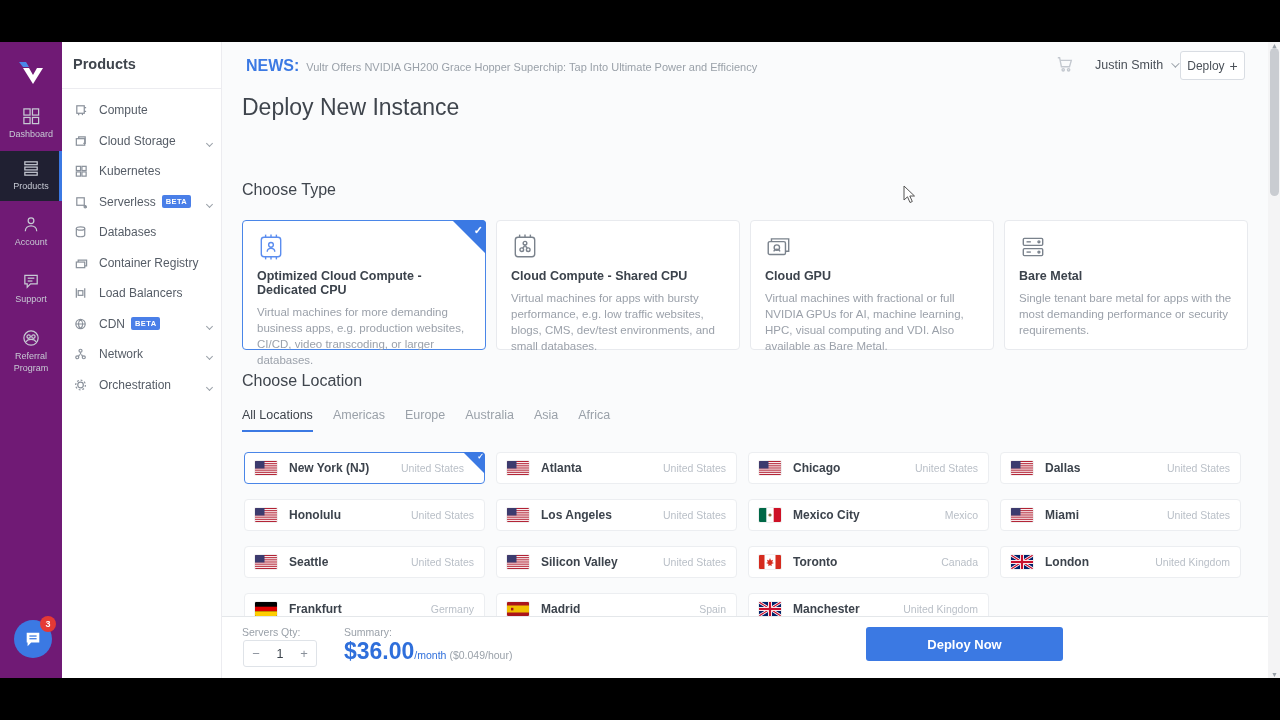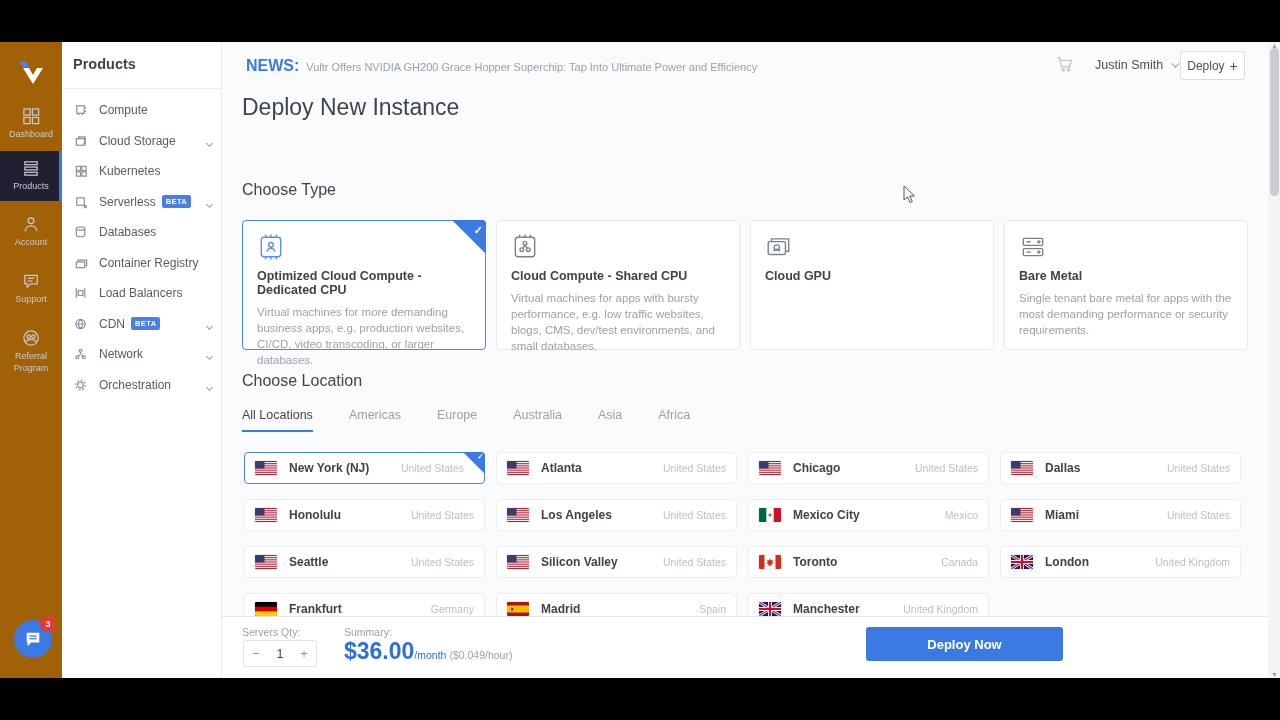--- a/index.html
+++ b/index.html
@@ -2,21 +2,21 @@
 <html><head>
 <meta charset="utf-8">
 <style>
   * { margin:0; padding:0; box-sizing:border-box; }
   html,body { width:1280px; height:720px; background:#000; overflow:hidden;
     font-family:"Liberation Sans", sans-serif; }
   .frame { position:relative; width:1280px; height:720px; background:#000; }
   .app { position:absolute; top:42px; left:0; width:1280px; height:636px; background:#fafbfc; overflow:hidden; }
 
   
-  .side1 { position:absolute; top:0; left:0; width:62px; height:636px; background:#a16207; z-index:60; }
+  .side1 { position:absolute; top:0; left:0; width:62px; height:636px; background:#701a75; z-index:60; }
   .logo { position:absolute; top:14px; left:0; width:62px; height:34px; display:flex; align-items:center; justify-content:center; }
   .s1-item { position:absolute; left:0; width:62px; display:flex; flex-direction:column; align-items:center; gap:3px; color:#b9bdc9; cursor:pointer; padding:8px 0; }
   .s1-item .lbl { font-size:9px; text-align:center; line-height:1.3; color:#c7cad4; }
   .s1-item svg { width:19px; height:19px; stroke:#c7cad4; fill:none; stroke-width:1.4; }
   .s1-item.active { background:#202032; }
   .s1-item.active::after { content:""; position:absolute; right:0; top:0; bottom:0; width:3px; background:#3b79e3; }
 
   
   .side2 { position:absolute; top:0; left:62px; width:160px; height:636px; background:#fff; border-right:1px solid #ececf0; z-index:55; }
   .side2-title { position:absolute; top:14px; left:11px; font-size:14.5px; color:#3f454d; font-weight:700; }
@@ -49,21 +49,21 @@
   .pcard.sel { border:1.5px solid #4a86e8; }
   .pcard .corner { display:none; }
   .pcard.sel .corner { display:block; position:absolute; top:-1px; right:-1px; width:0; height:0; border-top:34px solid #3b79e3; border-left:34px solid transparent; border-top-right-radius:4px; }
   .pcard.sel .corner span { position:absolute; top:-30px; right:3px; color:#fff; font-size:11px; font-weight:700; }
   .pcard .ticon { width:28px; height:28px; margin-bottom:8px; }
   .pcard .ticon svg { width:28px; height:28px; fill:none; stroke-width:1.2; }
   .pcard .t { font-size:12.5px; font-weight:700; color:#3c434c; margin-bottom:7px; }
   .pcard .d { font-size:11.5px; color:#9ba1aa; line-height:1.4; }
 
   
-  .tabs { position:absolute; top:366px; left:20px; display:flex; gap:36px; }
+  .tabs { position:absolute; top:366px; left:20px; display:flex; gap:20px; }
   .tab { font-size:12.5px; color:#9aa1a9; padding-bottom:8px; cursor:pointer; }
   .tab.active { color:#3f454d; border-bottom:2px solid #3b79e3; }
 
   
   .loc-grid { position:absolute; top:410px; left:22px; display:grid; grid-template-columns:repeat(4,241px); gap:15px 11px; }
   .loc { height:32px; background:#fff; border:1px solid #eceef1; border-radius:4px; display:flex; align-items:center; padding:0 10px; position:relative; cursor:pointer; }
   .loc.sel { border:1.5px solid #4a86e8; }
   .loc .corner { display:none; }
   .loc.sel .corner { display:block; position:absolute; top:-1px; right:-1px; width:0; height:0; border-top:22px solid #3b79e3; border-left:22px solid transparent; border-top-right-radius:4px; }
   .loc.sel .corner span { position:absolute; top:-22px; right:1px; color:#fff; font-size:8px; font-weight:700; }
@@ -308,20 +308,21 @@
             <div class="d">Virtual machines for apps with bursty performance, e.g. low traffic websites, blogs, CMS, dev/test environments, and small databases.</div>
           </div>
           <div class="pcard">
             <div class="ticon"><svg viewBox="0 0 26 26" style="width:100%;height:100%;stroke:#7a828c;fill:none;stroke-width:1.3">
                 <rect x="3" y="8" width="16" height="12" rx="1.5"></rect>
                 <path d="M6 8V5.5h16V17h-3"></path>
                 <circle cx="11" cy="13.5" r="2.5"></circle>
                 <path d="M8 17c1-1.5 2-2 3-2s2 .5 3 2"></path>
               </svg></div>
             <div class="t">Cloud GPU</div>
+            <div class="d">Virtual machines with fractional or full NVIDIA GPUs for AI, machine learning, HPC, visual computing and VDI. Also available as Bare Metal.</div>
           </div>
           <div class="pcard">
             <div class="ticon"><svg viewBox="0 0 26 26" style="width:100%;height:100%;stroke:#7a828c;fill:none;stroke-width:1.3">
                 <rect x="4" y="5" width="18" height="6.5" rx="1"></rect>
                 <rect x="4" y="14.5" width="18" height="6.5" rx="1"></rect>
                 <line x1="7" y1="8.2" x2="11" y2="8.2"></line>
                 <line x1="7" y1="17.7" x2="11" y2="17.7"></line>
                 <circle cx="18.5" cy="8.2" r=".9"></circle>
                 <circle cx="18.5" cy="17.7" r=".9"></circle>
               </svg></div>

